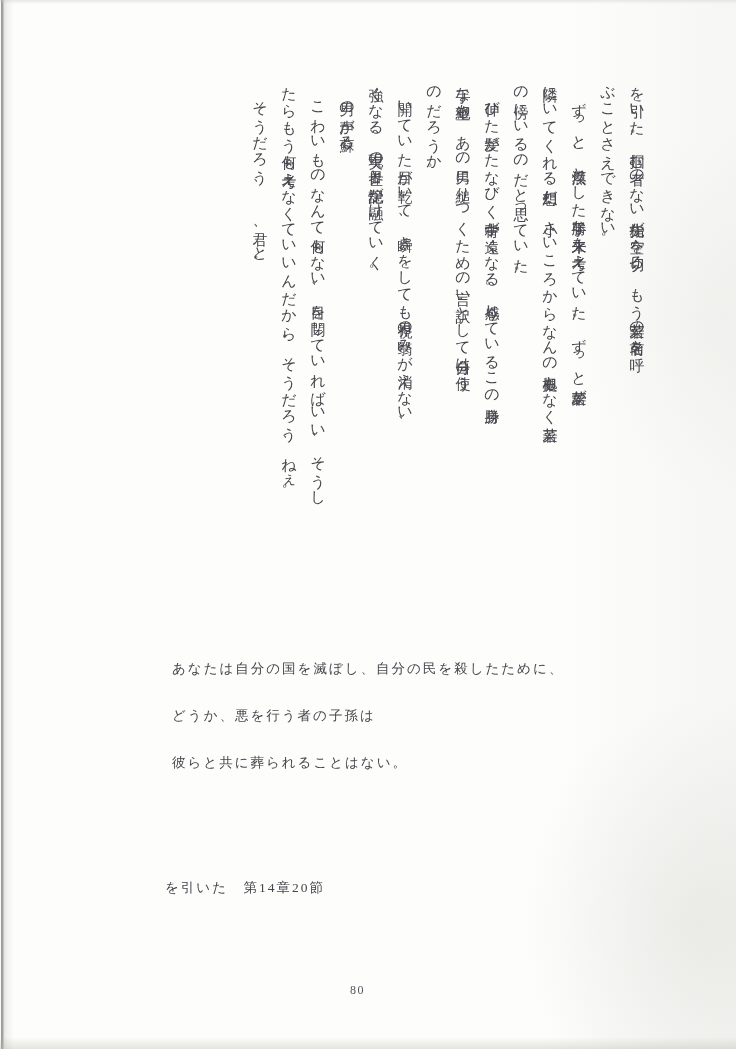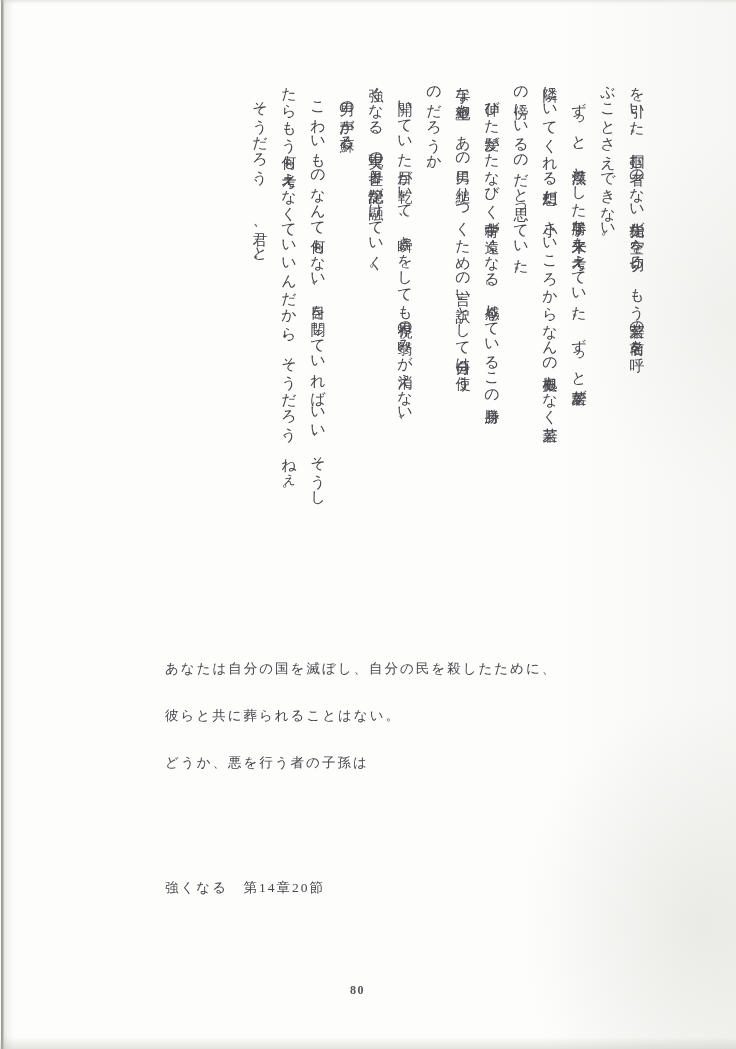--- a/index.html
+++ b/index.html
@@ -75,38 +75,38 @@
     top: 645px;
     width: 460px;
     font-size: 13.5px;
     letter-spacing: 2px;
     color: #45454d;
   }
   .s-line {
     height: 47px;
     line-height: 47px;
     white-space: nowrap;
+    margin-left: 7px;
   }
   .citation {
     position: absolute;
     left: 165px;
     top: 879px;
     font-size: 13.5px;
     letter-spacing: 2px;
     color: #45454d;
     white-space: nowrap;
   }
   .page-number {
     position: absolute;
     left: 350px;
     top: 983px;
     font-size: 12px;
     letter-spacing: 1.5px;
     color: #54545c;
-    font-weight: bold;
   }
 </style>
 </head>
 <body>
 
 <div class="page">
 
   <div class="edge-left"></div>
   <div class="edge-top"></div>
   <div class="scan-tint-right"></div>
@@ -124,21 +124,21 @@
     <div class="v-col">　開いていた目が乾いて、瞬きをしても視界の翳みが消えない、</div>
     <div class="v-col">強くなる、現実の世界と記憶が融けていく。</div>
     <div class="v-col">　男の声が蘇る。</div>
     <div class="v-col">　こわいものなんて何もない、目を閉じていればいい、そうし</div>
     <div class="v-col">たらもう何も考えなくていいんだから。そうだろう、ねぇ。</div>
     <div class="v-col">　そうだろう、　　君、と。</div>
   </div>
 
   <div class="scripture">
     <div class="s-line">あなたは自分の国を滅ぼし、自分の民を殺したために、</div>
+    <div class="s-line">どうか、悪を行う者の子孫は</div>
     <div class="s-line">彼らと共に葬られることはない。</div>
-    <div class="s-line">どうか、悪を行う者の子孫は</div>
   </div>
 
-  <div class="citation">強くなる　第14章20節</div>
+  <div class="citation">を引いた　第14章20節</div>
 
   <div class="page-number">80</div>
 
 </div>
 
 </body></html>

